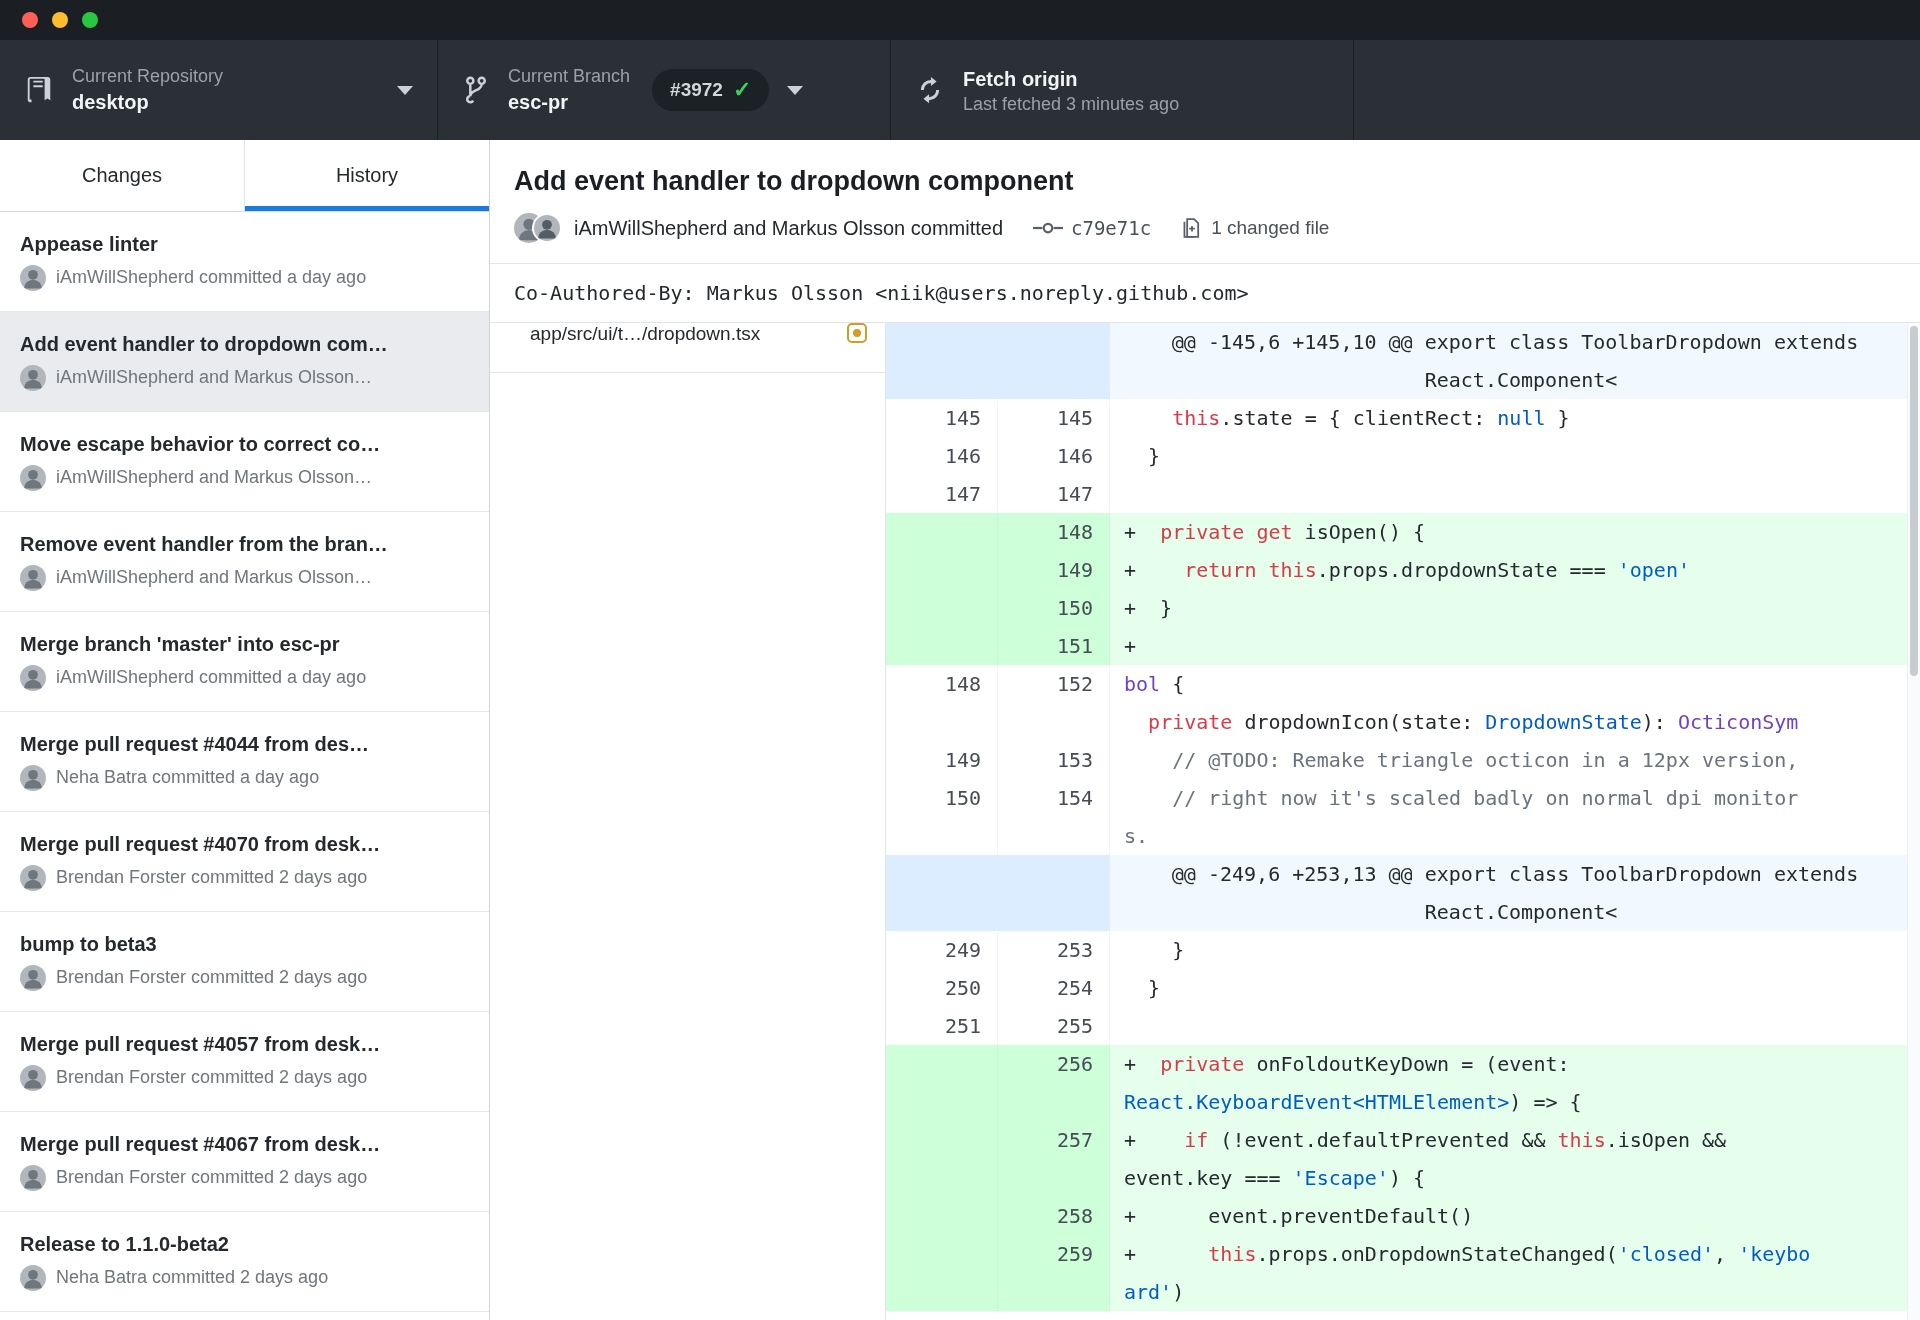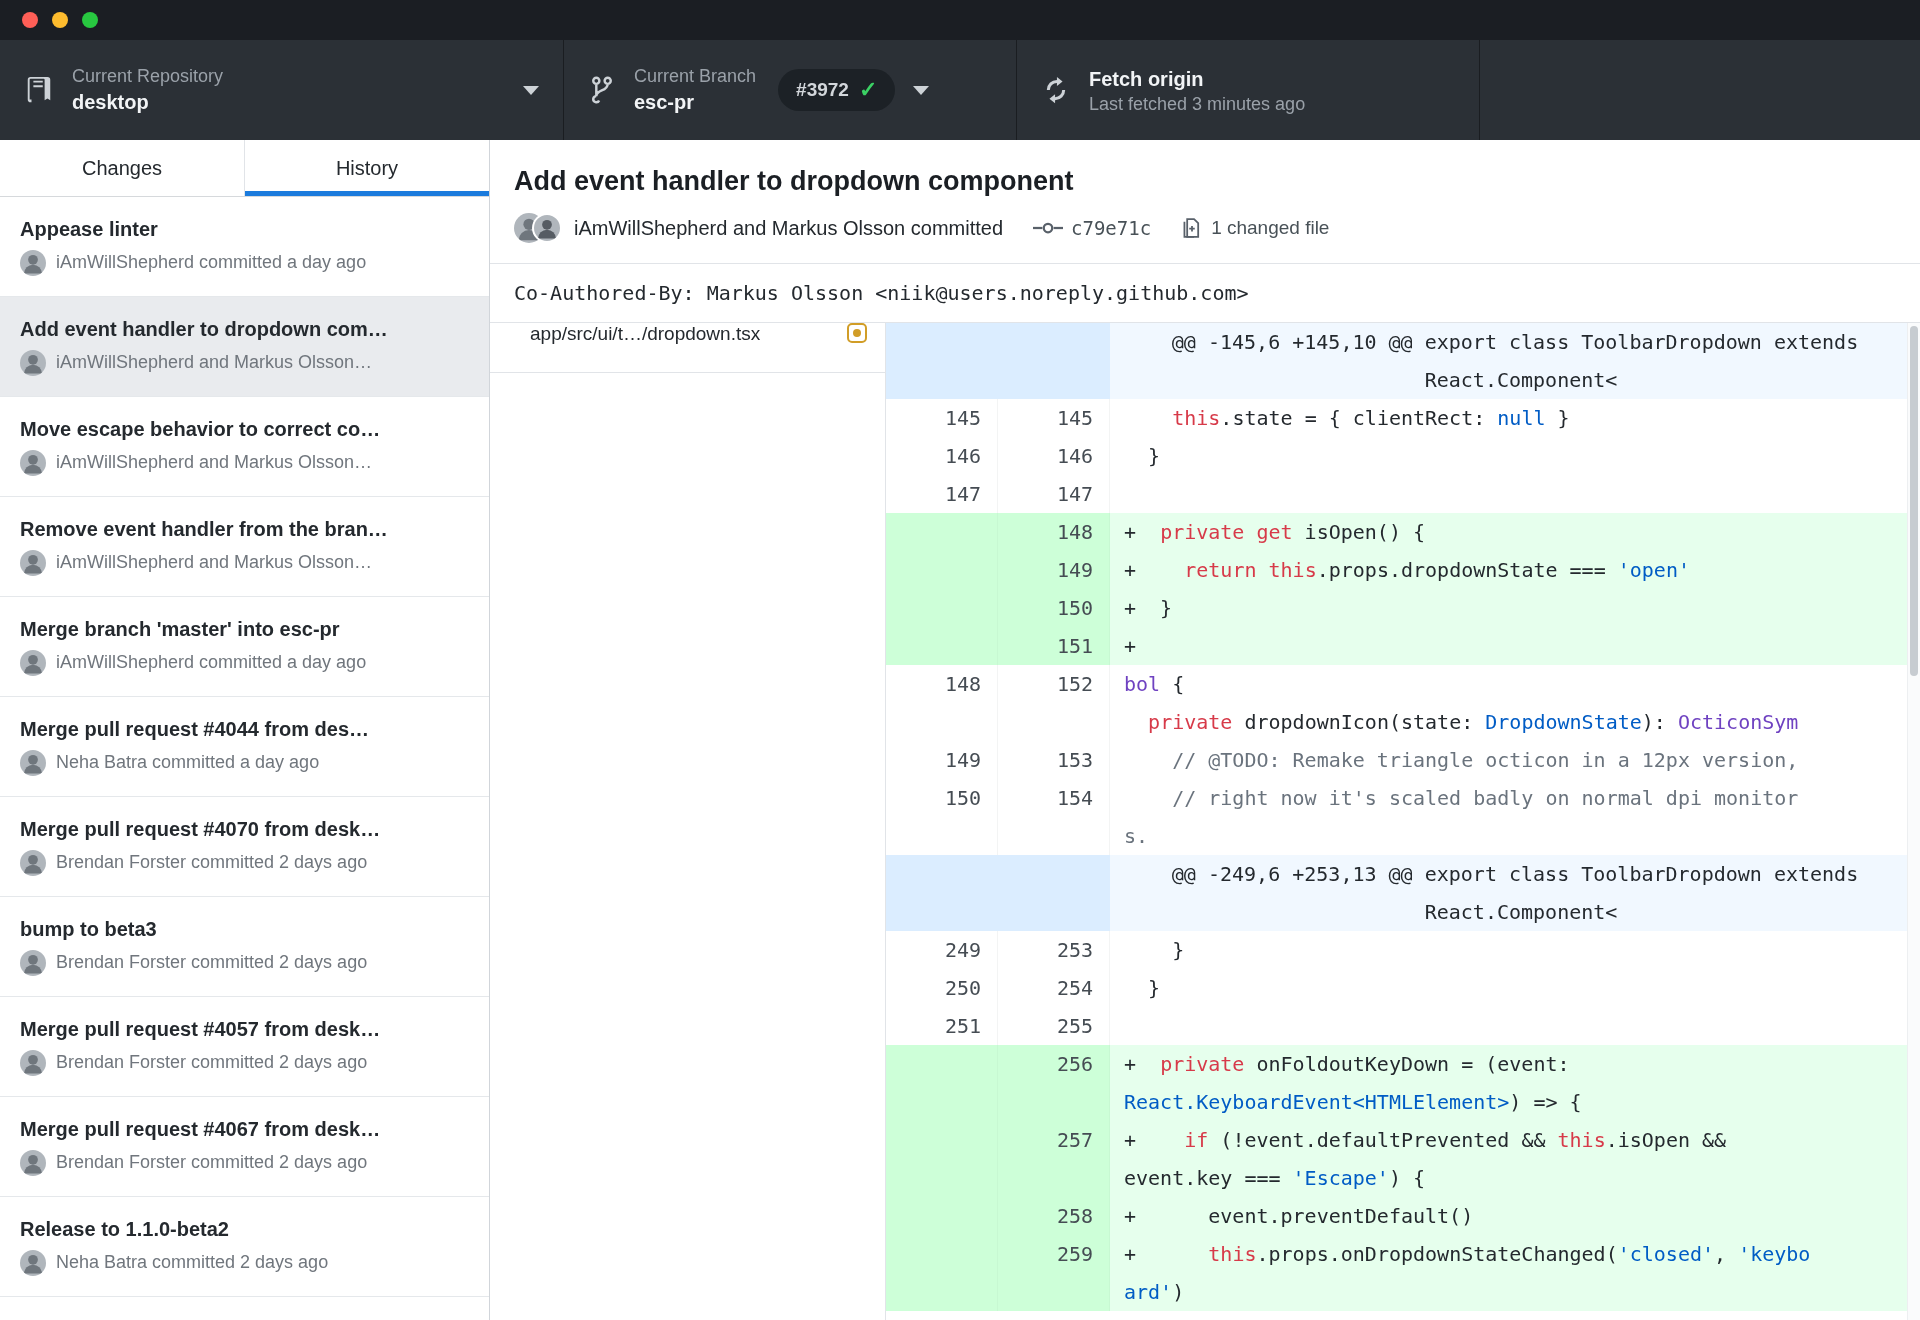--- a/index.html
+++ b/index.html
@@ -10,21 +10,21 @@
   .titlebar { height:40px; background:#1b1e23; display:flex; align-items:center; padding-left:22px; }
   .lights { display:flex; gap:14px; }
   .light { width:16px; height:16px; border-radius:50%; }
   .light.red { background:#ff5f57; }
   .light.yellow { background:#febc2e; }
   .light.green { background:#28c840; }
 
   
   .toolbar { height:100px; background:#2b3036; display:flex; color:#fff; }
   .tb-sec { display:flex; align-items:center; padding:0 24px; border-right:1px solid #1a1d21; cursor:pointer; }
-  .tb-sec.repo { width:564px; }
+  .tb-sec.repo { width:438px; }
   .tb-sec.branch { width:453px; }
   .tb-sec.fetch { width:463px; }
   .tb-sec.filler { flex:1; border-right:none; cursor:default; }
   .tb-icon { flex:none; margin-right:18px; display:flex; }
   .tb-text { display:flex; flex-direction:column; min-width:0; }
   .tb-label { font-size:18px; color:#9aa1a9; line-height:22px; white-space:nowrap; }
   .tb-value { font-size:20px; font-weight:700; color:#f2f4f6; line-height:26px; margin-top:2px; white-space:nowrap; }
   .tb-sub { font-size:18px; color:#9aa1a9; line-height:24px; white-space:nowrap; }
   .chevron { width:0; height:0; border-left:8px solid transparent; border-right:8px solid transparent;
     border-top:9px solid #cdd2d7; flex:none; }
@@ -34,21 +34,21 @@
   .pr-number { font-size:19px; font-weight:600; color:#d3d7db; }
   .pr-check { color:#3bd164; font-size:22px; font-weight:700; }
   .branch .chevron { margin-left:18px; }
 
   
   .content { display:flex; height:1180px; }
   .sidebar { width:490px; flex:none; border-right:1px solid #d1d5da; display:flex; flex-direction:column; background:#fff; }
   .main { flex:1; display:flex; flex-direction:column; min-width:0; background:#fff; }
 
   
-  .tabs { height:57px; display:flex; border-bottom:1px solid #d6d9dc; flex:none; }
+  .tabs { height:72px; display:flex; border-bottom:1px solid #d6d9dc; flex:none; }
   .tab { flex:1; display:flex; align-items:center; justify-content:center; font-size:20px; color:#24292e; cursor:pointer; }
   .tab.first { border-right:1px solid #e1e4e8; }
   .tab.active { box-shadow: inset 0 -5px 0 #1b7bdd; font-weight:400; }
 
   
   .commit-list { flex:1; overflow:hidden; }
   .commit-item { height:100px; padding:0 16px 0 20px; border-bottom:1px solid #e5e8eb; display:flex;
     flex-direction:column; justify-content:center; gap:9px; background:#fff; cursor:pointer; }
   .commit-item.selected { background:#e9ebee; }
   .commit-title { font-size:20px; font-weight:700; color:#24292e; white-space:nowrap; overflow:hidden; }

